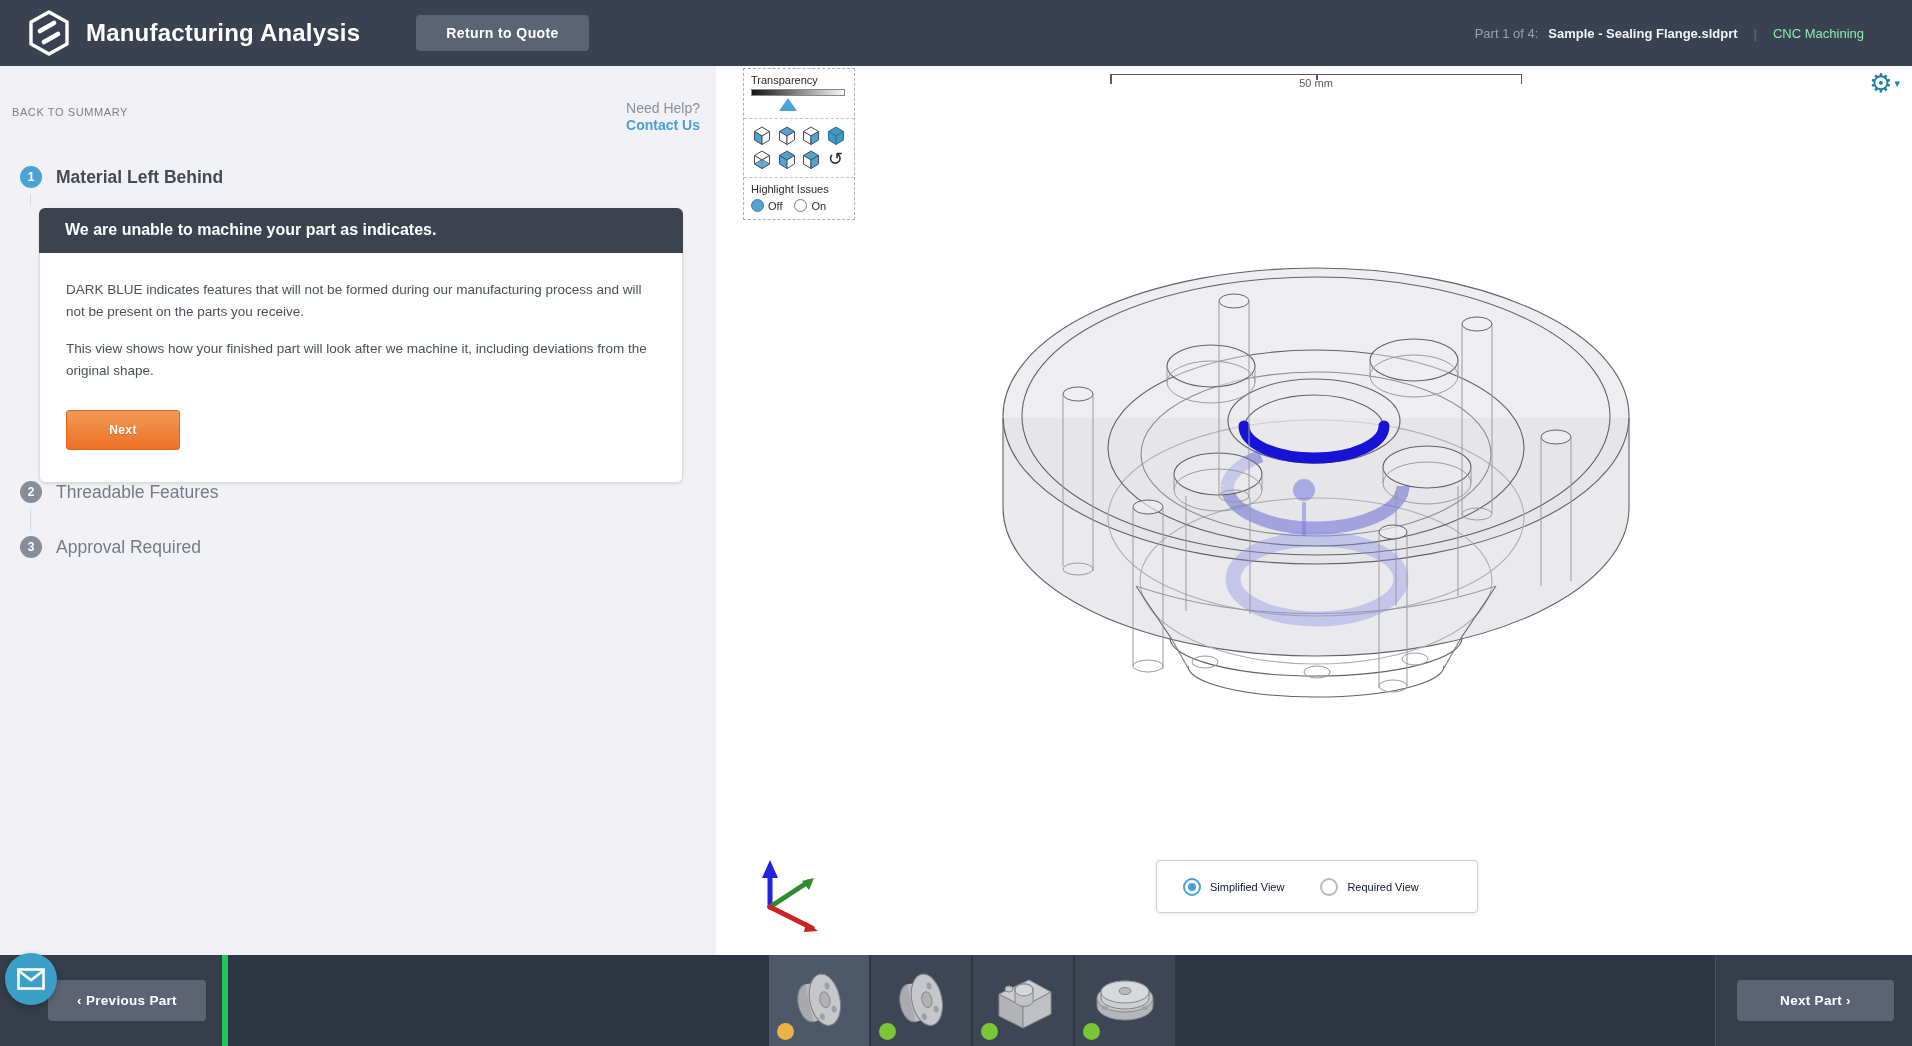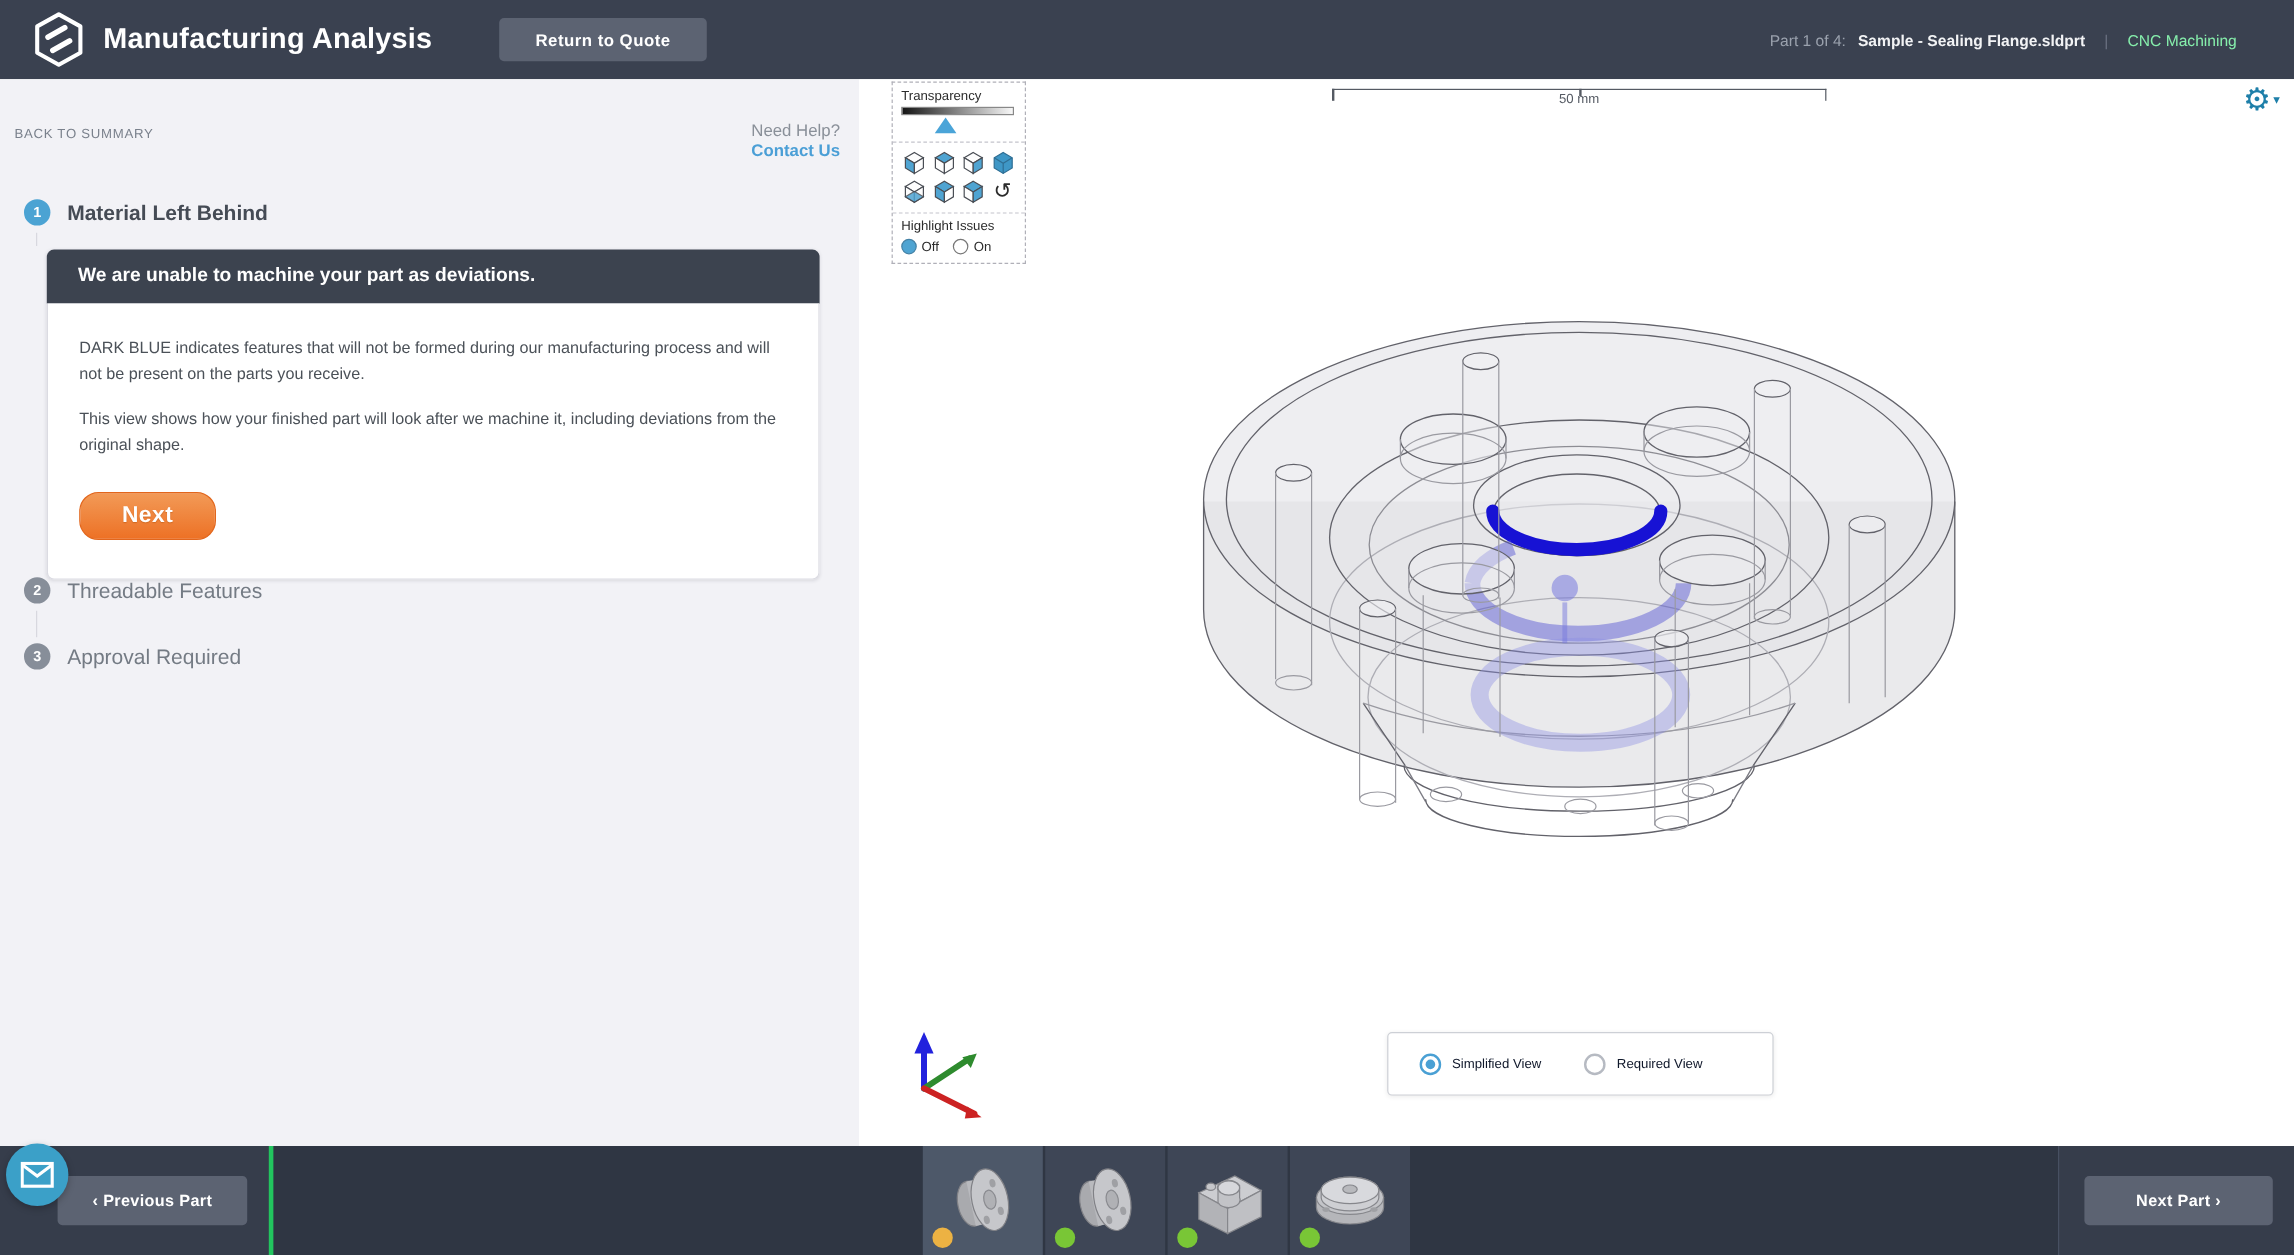--- a/index.html
+++ b/index.html
@@ -41,23 +41,23 @@
   .step-label.inactive { color:#747b84; font-weight:400; }
   .step-connector { position:absolute; left:30px; width:1px; background:#d8d8df; }
 
   .issue-card { position:absolute; left:39px; top:142px; width:644px; border-radius:6px;
     box-shadow:0 1px 3px rgba(40,45,60,.12); }
   .issue-card-header { background:#3c434f; color:#fff; font-size:16px; font-weight:700;
     padding:13px 26px 14px; border-radius:6px 6px 0 0; }
   .issue-card-body { background:#fff; border:1px solid #dbdbe2; border-top:none;
     border-radius:0 0 6px 6px; padding:26px 26px 32px; }
   .issue-card-body p { font-size:13.5px; color:#4b5158; line-height:1.62; margin-bottom:15px; width:594px; }
-  .next-btn { margin-top:14px; width:114px; height:40px; border-radius:16px; cursor:pointer;
+  .next-btn { margin-top:14px; width:114px; height:40px; border-radius:3px; cursor:pointer;
     background:linear-gradient(#f29a57,#ed7125); border:1px solid #e2661c; color:#fff;
-    font-size:19px; font-weight:700; letter-spacing:.4px; text-shadow:0 1px 1px rgba(160,70,0,.4);
+    font-size:12px; font-weight:700; letter-spacing:.4px; text-shadow:0 1px 1px rgba(160,70,0,.4);
     font-family:"Liberation Sans", sans-serif; }
 
   .chat-bubble { position:absolute; left:5px; top:887px; width:52px; height:52px; border-radius:50%;
     background:#3ba0c8; box-shadow:0 2px 6px rgba(0,0,0,.25); display:flex; align-items:center;
     justify-content:center; cursor:pointer; z-index:30; }
 
   
   .tool-panel { position:absolute; left:27px; top:2px; width:112px; background:rgba(255,255,255,.97);
     border:1px dashed #b0b0b8; font-size:11px; color:#2b2b2b; z-index:10; }
   .tp-section { padding:5px 7px 7px; }
@@ -95,21 +95,21 @@
   .vt-radio.sel::after { content:""; position:absolute; left:3px; top:3px; width:8px; height:8px;
     border-radius:50%; background:#4aa0d4; }
   .vt-radio.unsel { border:2px solid #b6bac2; }
   .vt-label { font-size:11px; color:#0f172a; }
 
   .model-svg { position:absolute; left:0; top:0; }
   .triad-svg { position:absolute; left:26px; top:772px; }
 
   
   .footer { height:91px; background:#363d4b; display:flex; position:relative; }
-  .f-left { width:228px; border-right:4px solid #22c55e; flex:0 0 auto;text-decoration:underline; }
+  .f-left { width:228px; border-right:6px solid #22c55e; flex:0 0 auto;text-decoration:underline; }
   .f-mid { flex:1; background:#2f3643; display:flex; justify-content:center; align-items:stretch; gap:2px; }
   .f-right { width:197px; border-left:1px solid #475062; flex:0 0 auto; }
   .nav-btn { margin-top:25px; height:41px; background:#5c6372; border:none; border-radius:4px;
     color:#fff; font-size:13.5px; font-weight:700; letter-spacing:.3px; cursor:pointer;
     font-family:"Liberation Sans", sans-serif; }
   .prev-btn { margin-left:48px; width:158px; }
   .next-part-btn { margin-left:21px; width:157px; }
   .thumb { position:relative; width:100px; background:#3e4656; cursor:pointer; display:flex;
     align-items:center; justify-content:center; }
   .thumb.selected { background:#4d5869; }
@@ -143,21 +143,21 @@
       <div class="help-link">Contact Us</div>
     </div>
 
     <div class="step-row" style="top:100px;">
       <div class="step-circle active">1</div>
       <div class="step-label active">Material Left Behind</div>
     </div>
     <div class="step-connector" style="top:128px; height:11px;"></div>
 
     <div class="issue-card">
-      <div class="issue-card-header">We are unable to machine your part as deviations.</div>
+      <div class="issue-card-header">We are unable to machine your part as indicates.</div>
       <div class="issue-card-body">
         <p>DARK BLUE indicates features that will not be formed during our manufacturing process and will not be present on the parts you receive.</p>
         <p>This view shows how your finished part will look after we machine it, including deviations from the original shape.</p>
         <button class="next-btn">Next</button>
       </div>
     </div>
 
     <div class="step-row" style="top:415px;">
       <div class="step-circle inactive">2</div>
       <div class="step-label inactive">Threadable Features</div>

